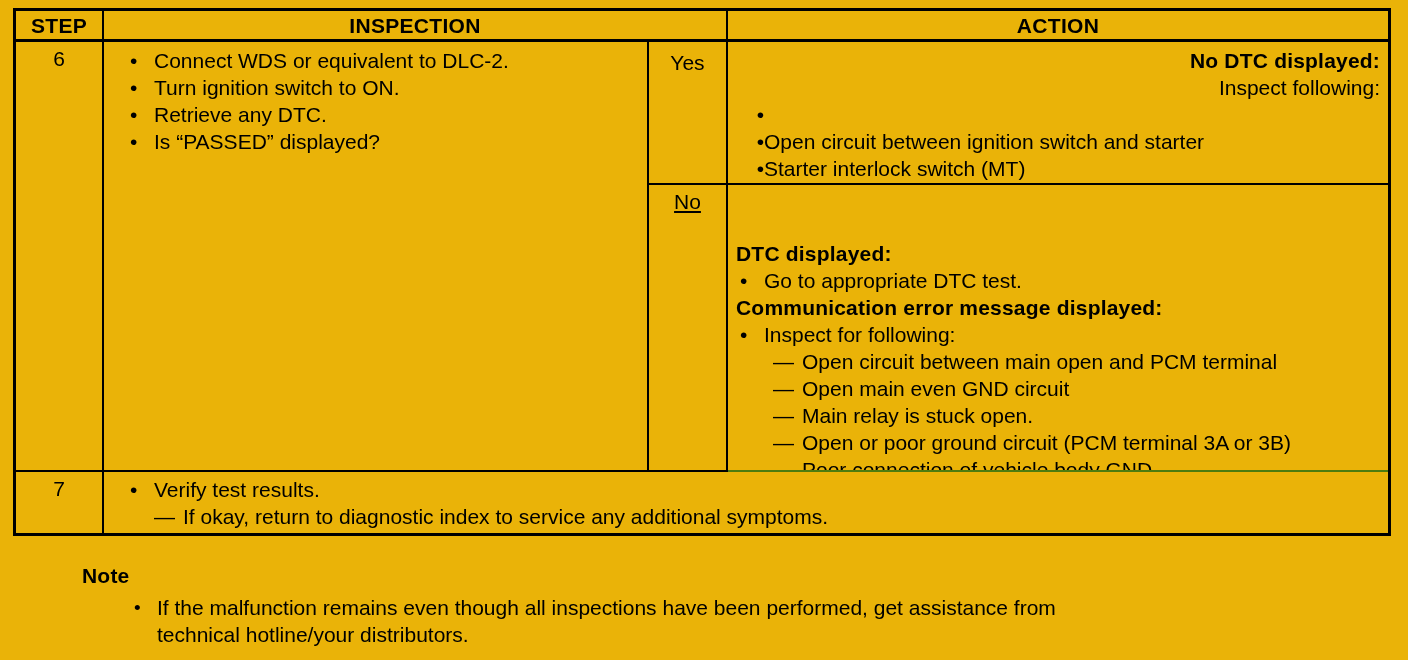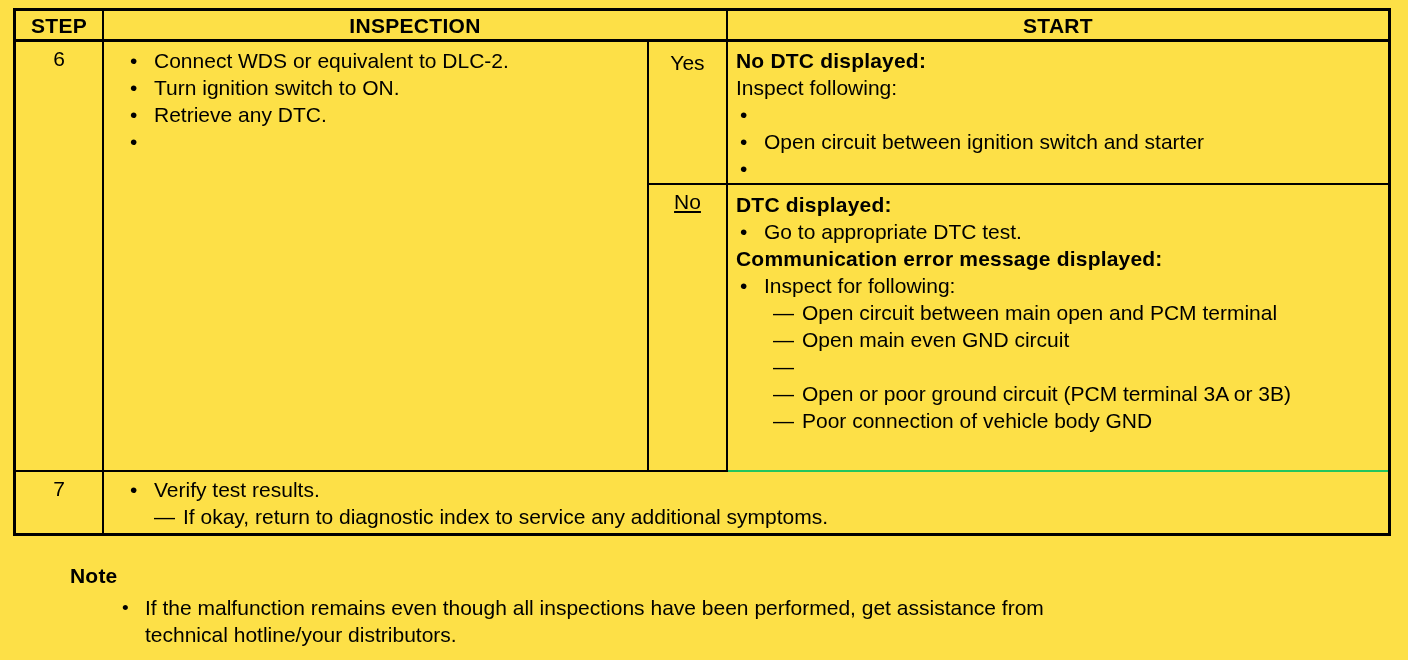--- a/index.html
+++ b/index.html
@@ -4,21 +4,21 @@
 <style>
   * { margin: 0; padding: 0; box-sizing: border-box; }
   html, body {
     width: 1408px; height: 660px;
     background: #ffffff;
     color: #000000;
     font-family: "Liberation Sans", "DejaVu Sans", sans-serif;
     font-size: 21px;
     overflow: hidden;
   }
-  .page { position: relative; width: 1408px; height: 660px; background: #fde047; }
+  .page { position: relative; width: 1408px; height: 660px; background: #eab308; }
 
   
   .diag-table {
     position: absolute; left: 13px; top: 8px;
     width: 1378px; height: 528px;
     border: 3px solid #000;
     display: grid;
     grid-template-columns: 88px 545px 79px auto;
     grid-template-rows: 31px 143px 287px auto;
   }
@@ -35,92 +35,94 @@
   .h-action  { grid-row: 1; grid-column: 4; }
 
   .stepnum {
     text-align: center;
     padding-top: 5px;
     border-right: 2px solid #000;
   }
   .c-step6   { grid-row: 2 / span 2; grid-column: 1; border-bottom: 2px solid #000; }
   .c-insp6   { grid-row: 2 / span 2; grid-column: 2; border-right: 2px solid #000; border-bottom: 2px solid #000; padding: 5px 10px 0 12px; }
   .c-yes     { grid-row: 2; grid-column: 3; border-right: 2px solid #000; border-bottom: 2px solid #000; text-align: center; padding-top: 9px; }
-  .c-yesact  { grid-row: 2; grid-column: 4; border-bottom: 2px solid #000; padding: 5px 8px 0 8px; }
+  .c-yesact  { grid-row: 2; grid-column: 4; border-bottom: 2px solid #000; padding: 5px 8px 0 8px; text-align: right; }
   .c-no      { grid-row: 3; grid-column: 3; border-right: 2px solid #000; border-bottom: 2px solid #000; text-align: center; padding-top: 5px; text-decoration: underline; }
-  .c-noact   { grid-row: 3; grid-column: 4; border-bottom: 2px solid #22c55e; padding: 6px 8px 0 8px; }
+  .c-noact   { grid-row: 3; grid-column: 4; border-bottom: 2px solid #4d7c0f; padding: 22px 8px 0 8px; margin-top: 33px; }
   .c-step7   { grid-row: 4; grid-column: 1; border-right: 2px solid #000; }
   .c-row7    { grid-row: 4; grid-column: 2 / span 3; padding: 4px 10px 0 12px; }
 
   
   .line { line-height: 27px; white-space: nowrap; }
   .line .txt { display: inline-block; }
   .line.bold { font-weight: 700; letter-spacing: 0.2px; }
   .line.bullet { display: flex; }
   .glyph { flex: 0 0 auto; }
   .bullet-glyph { display: inline-block; width: 24px; font-size: 21px; }
   .dash-glyph { display: inline-block; margin-right: 8px; }
   .line.dash { display: flex; margin-left: 38px; }
   .line.cont { margin-left: 66px; }
 
   
   .c-insp6 .line.bullet, .c-row7 .line.bullet { margin-left: 14px; }
   .c-yesact .line.bullet, .c-noact .line.bullet { margin-left: 4px; }
   .c-yesact .line.dash, .c-noact .line.dash { margin-left: 37px; }
 
   
-  .note { position: absolute; left: 70px; top: 562px; width: 1280px; }
+  .note { position: absolute; left: 82px; top: 562px; width: 1280px; }
   .note-title { font-weight: 700; line-height: 28px; letter-spacing: 0.2px; }
   .note .lines { margin-top: 4px; }
   .note .line.bullet { margin-left: 52px; }
   .note .line.bullet .bullet-glyph { width: 23px; font-size: 19px; }
   .note .line.cont { margin-left: 75px; }
 </style>
 </head>
 <body>
 
 <div class="page">
 
   <div class="diag-table">
 
     <div class="cell hdr h-step">STEP</div>
     <div class="cell hdr h-insp">INSPECTION</div>
-    <div class="cell hdr h-action">START</div>
+    <div class="cell hdr h-action">ACTION</div>
 
     <div class="cell stepnum c-step6">6</div>
     <div class="cell c-insp6 lines">
         <div class="line bullet">
           <span class="glyph bullet-glyph">•</span>
           <span class="txt">Connect WDS or equivalent to DLC-2.</span>
         </div>
         <div class="line bullet">
           <span class="glyph bullet-glyph">•</span>
           <span class="txt">Turn ignition switch to ON.</span>
         </div>
         <div class="line bullet">
           <span class="glyph bullet-glyph">•</span>
           <span class="txt">Retrieve any DTC.</span>
         </div>
         <div class="line bullet">
           <span class="glyph bullet-glyph">•</span>
+          <span class="txt">Is “PASSED” displayed?</span>
         </div>
       </div>
     <div class="cell c-yes">Yes</div>
     <div class="cell c-yesact lines">
         <div class="line bold"><span class="txt">No DTC displayed:</span></div>
         <div class="line plain"><span class="txt">Inspect following:</span></div>
         <div class="line bullet">
           <span class="glyph bullet-glyph">•</span>
         </div>
         <div class="line bullet">
           <span class="glyph bullet-glyph">•</span>
           <span class="txt">Open circuit between ignition switch and starter</span>
         </div>
         <div class="line bullet">
           <span class="glyph bullet-glyph">•</span>
+          <span class="txt">Starter interlock switch (MT)</span>
         </div>
       </div>
     <div class="cell c-no">No</div>
     <div class="cell c-noact lines">
         <div class="line bold"><span class="txt">DTC displayed:</span></div>
         <div class="line bullet">
           <span class="glyph bullet-glyph">•</span>
           <span class="txt">Go to appropriate DTC test.</span>
         </div>
         <div class="line bold"><span class="txt">Communication error message displayed:</span></div>
@@ -131,20 +133,21 @@
         <div class="line dash">
           <span class="glyph dash-glyph">—</span>
           <span class="txt">Open circuit between main open and PCM terminal</span>
         </div>
         <div class="line dash">
           <span class="glyph dash-glyph">—</span>
           <span class="txt">Open main even GND circuit</span>
         </div>
         <div class="line dash">
           <span class="glyph dash-glyph">—</span>
+          <span class="txt">Main relay is stuck open.</span>
         </div>
         <div class="line dash">
           <span class="glyph dash-glyph">—</span>
           <span class="txt">Open or poor ground circuit (PCM terminal 3A or 3B)</span>
         </div>
         <div class="line dash">
           <span class="glyph dash-glyph">—</span>
           <span class="txt">Poor connection of vehicle body GND</span>
         </div>
       </div>

